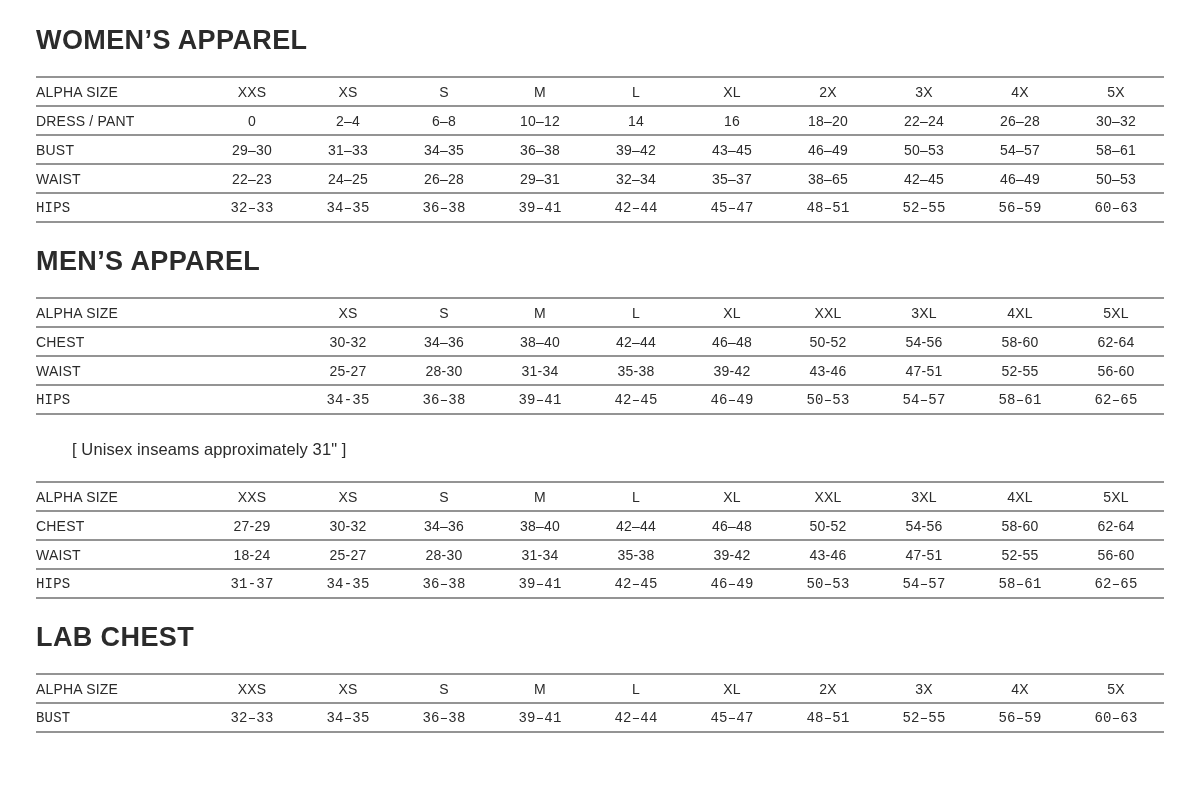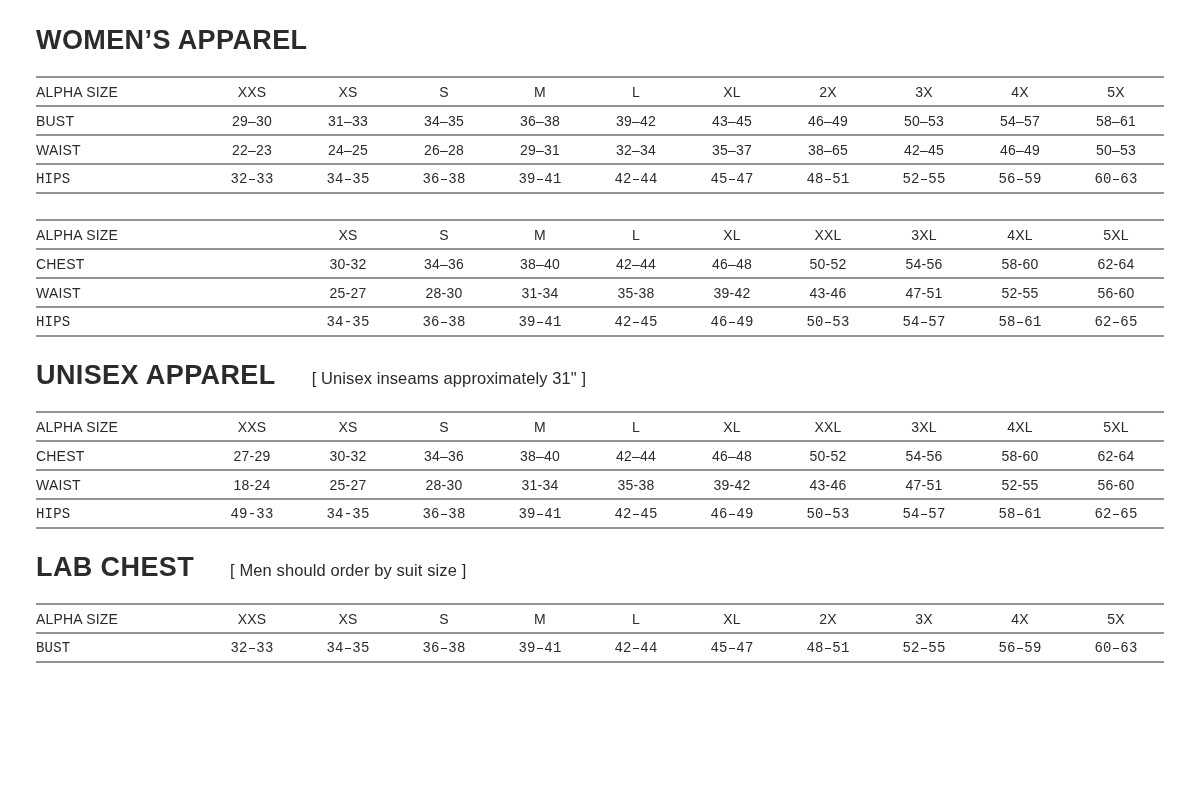--- a/index.html
+++ b/index.html
@@ -108,20 +108,33 @@
             <th>L</th>
             <th>XL</th>
             <th>2X</th>
             <th>3X</th>
             <th>4X</th>
             <th>5X</th>
           </tr>
         </thead>
         <tbody>
           <tr>
+            <td>DRESS / PANT</td>
+            <td>0</td>
+            <td>2–4</td>
+            <td>6–8</td>
+            <td>10–12</td>
+            <td>14</td>
+            <td>16</td>
+            <td>18–20</td>
+            <td>22–24</td>
+            <td>26–28</td>
+            <td>30–32</td>
+          </tr>
+          <tr>
             <td>BUST</td>
             <td>29–30</td>
             <td>31–33</td>
             <td>34–35</td>
             <td>36–38</td>
             <td>39–42</td>
             <td>43–45</td>
             <td>46–49</td>
             <td>50–53</td>
             <td>54–57</td>
@@ -151,20 +164,24 @@
             <td>48–51</td>
             <td>52–55</td>
             <td>56–59</td>
             <td>60–63</td>
           </tr>
         </tbody>
       </table>
   </section>
 
   <section class="size-section">
+    <div class="section-head">
+      <h2 class="section-title">MEN’S APPAREL</h2>
+
+    </div>
     <table class="size-table">
         <colgroup>
           <col class="col-label">
           <col class="col-size">
           <col class="col-size">
           <col class="col-size">
           <col class="col-size">
           <col class="col-size">
           <col class="col-size">
           <col class="col-size">
@@ -226,21 +243,20 @@
             <td>54–57</td>
             <td>58–61</td>
             <td>62–65</td>
           </tr>
         </tbody>
       </table>
   </section>
 
   <section class="size-section">
     <div class="section-head">
-      <h2 class="section-title">UNISEX APPAREL</h2>
       <span class="section-note">[ Unisex inseams approximately 31" ]</span>
     </div>
     <table class="size-table">
         <colgroup>
           <col class="col-label">
           <col class="col-size">
           <col class="col-size">
           <col class="col-size">
           <col class="col-size">
           <col class="col-size">
@@ -287,39 +303,38 @@
             <td>31-34</td>
             <td>35-38</td>
             <td>39-42</td>
             <td>43-46</td>
             <td>47-51</td>
             <td>52-55</td>
             <td>56-60</td>
           </tr>
           <tr>
             <td>HIPS</td>
-            <td>49-33</td>
+            <td>31-37</td>
             <td>34-35</td>
             <td>36–38</td>
             <td>39–41</td>
             <td>42–45</td>
             <td>46–49</td>
             <td>50–53</td>
             <td>54–57</td>
             <td>58–61</td>
             <td>62–65</td>
           </tr>
         </tbody>
       </table>
   </section>
 
   <section class="size-section">
     <div class="section-head">
       <h2 class="section-title">LAB CHEST</h2>
-      <span class="section-note">[ Men should order by suit size ]</span>
     </div>
     <table class="size-table">
         <colgroup>
           <col class="col-label">
           <col class="col-size">
           <col class="col-size">
           <col class="col-size">
           <col class="col-size">
           <col class="col-size">
           <col class="col-size">

